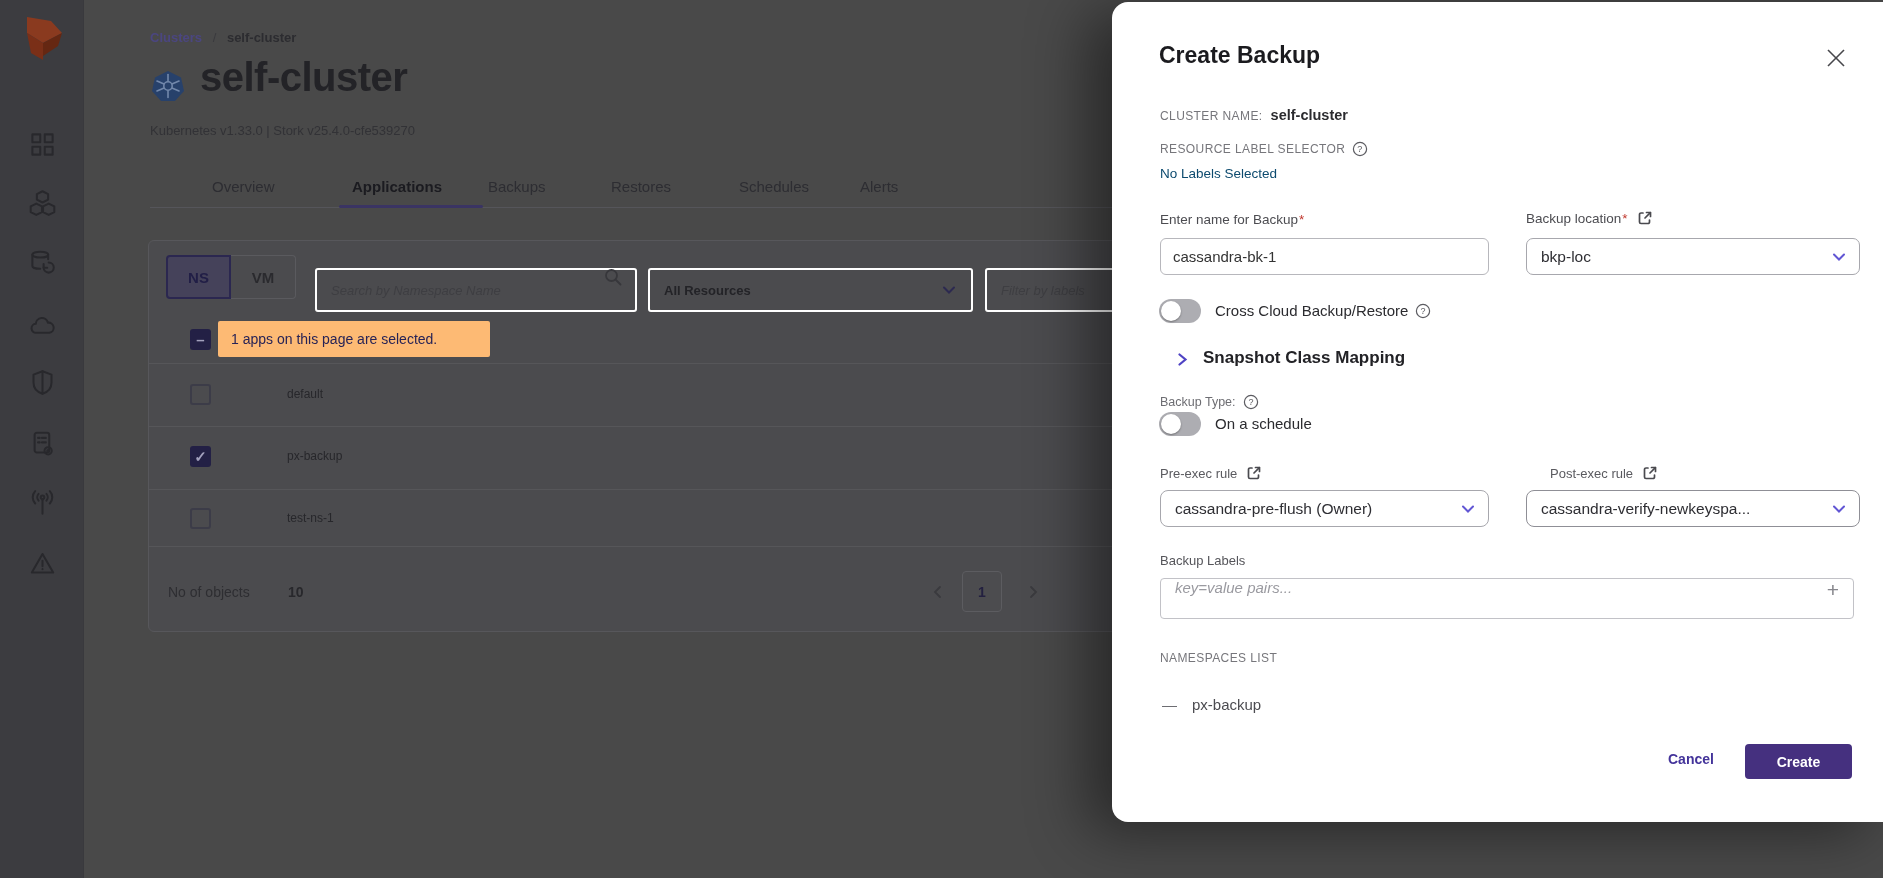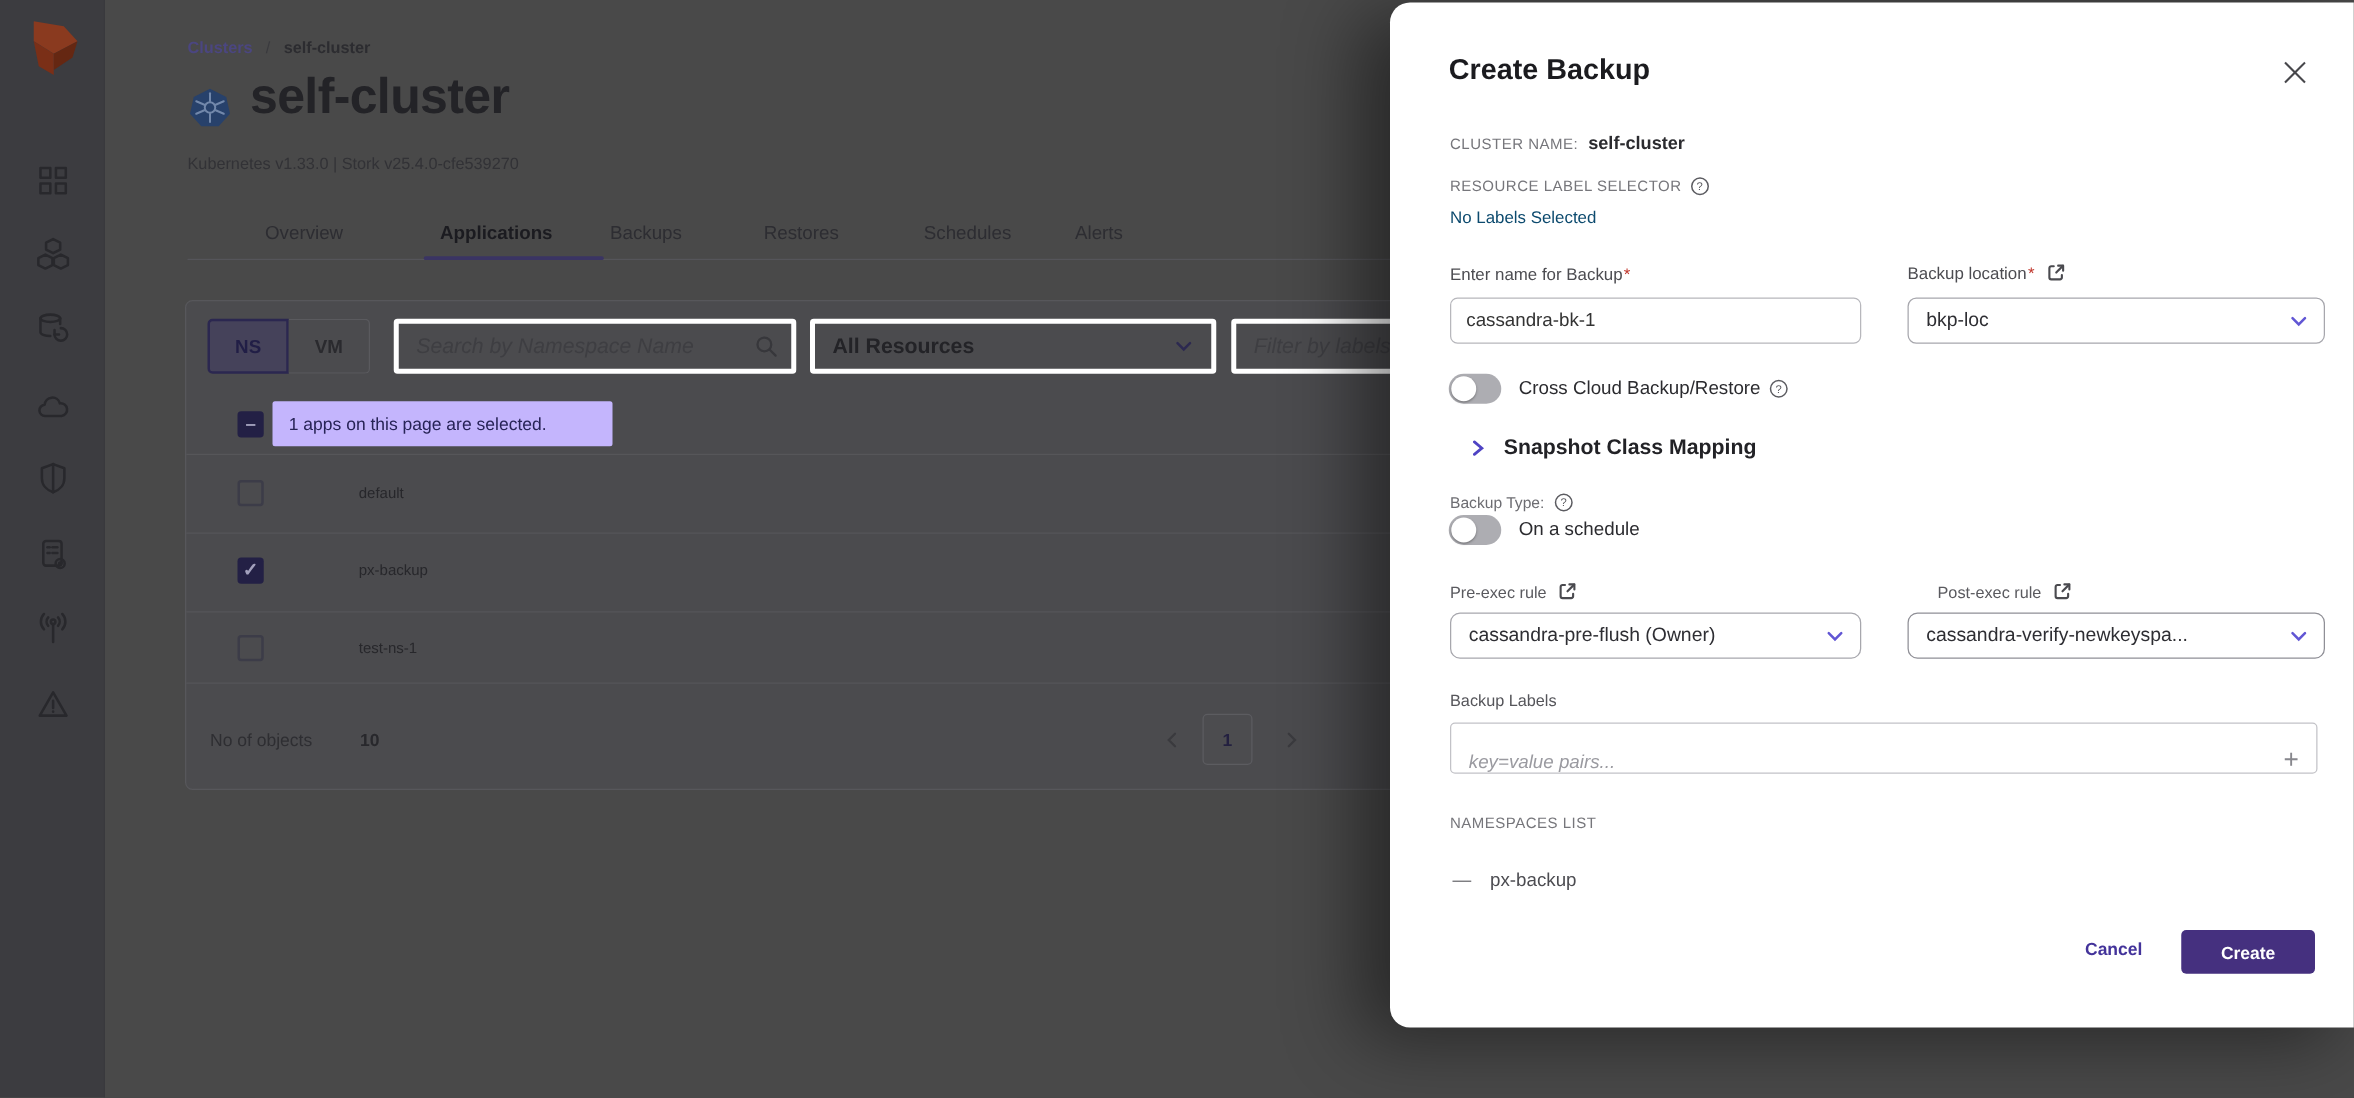--- a/index.html
+++ b/index.html
@@ -40,39 +40,39 @@
     background:#4b4b4e; border:1px solid #57575b; border-radius:6px; z-index:1; }
 
   .seg-group { position:absolute; left:166px; top:255px; height:44px; display:flex; z-index:2; }
   .seg { width:65px; height:44px; display:flex; align-items:center; justify-content:center;
     font-size:15px; cursor:pointer; }
   .seg.ns { background:#45425a; border:2px solid #2b2750; border-radius:4px 0 0 4px;
     color:#211e46; font-weight:700; }
   .seg.vm { background:#4b4b4e; border:1px solid #5a5a5e; border-left:none;
     border-radius:0 4px 4px 0; color:#2a2a2e; font-weight:600; }
 
-  .dim-input { background:#4b4b4e; border:4px solid #ffffff; border-radius:3px;
-    height:44px; font-size:17px; color:#2a2a2e; z-index:2; }
+  .dim-input { background:#4b4b4e; border:2px solid #ffffff; border-radius:3px;
+    height:44px; font-size:13px; color:#2a2a2e; z-index:2;margin-top:13px; }
   .dim-input::placeholder { color:#3e3e42; font-style:italic; opacity:1; }
   #ns-search { position:absolute; left:315px; top:255px; width:322px; padding:0 40px 0 14px;
     font-family:"Liberation Sans", sans-serif; }
   .search-ico { position:absolute; left:603px; top:267px; width:20px; height:20px; z-index:3; color:#37373b; }
   .dim-select { position:absolute; left:648px; top:255px; width:325px; display:flex;
     align-items:center; padding:0 14px; justify-content:space-between; cursor:pointer; }
   .dim-select .val { color:#232327; font-weight:600; }
   #labels-filter { position:absolute; left:985px; top:255px; width:300px; padding:0 14px;
     font-family:"Liberation Sans", sans-serif; }
 
   .checkbox { position:absolute; width:21px; height:21px; border-radius:3px; z-index:2; cursor:pointer; }
   .checkbox.empty { border:2px solid #3c3c48; background:transparent; }
   .checkbox.filled { background:#232045; display:flex; align-items:center; justify-content:center;
     color:#a3a1bd; font-size:15px; font-weight:700; line-height:1; }
 
   .sel-banner { position:absolute; left:218px; top:321px; width:272px; height:36px;
-    background:#c4b5fd; display:flex; align-items:center; padding-left:13px;
+    background:#fdba74; display:flex; align-items:center; padding-left:13px;
     font-size:14px; color:#272356; z-index:2; border-radius:2px; }
 
   .row-label { position:absolute; left:239px; font-size:12px; color:#27272b; z-index:2;margin-left:48px; }
   .divider { position:absolute; left:149px; width:1258px; height:1px; background:#565659; z-index:2; }
 
   .foot-text { position:absolute; font-size:14px; color:#2e2e32; z-index:2; }
   .pg-arrow { position:absolute; width:16px; height:16px; z-index:2; color:#3a3a3e; cursor:pointer; }
   .pg-box { position:absolute; left:962px; top:571px; width:40px; height:41px;
     background:#4c4c4f; border:1px solid #5c5c60; border-radius:4px; display:flex;
     align-items:center; justify-content:center; font-size:14px; font-weight:700;
@@ -115,21 +115,21 @@
   .ext-ico { width:16px; height:16px; flex:none; color:#4a4a4f; }
   .ext-ico svg { width:100%; height:100%; stroke:currentColor; fill:none; stroke-width:1.7;
     stroke-linecap:round; stroke-linejoin:round; }
 
   .snap-row { left:64px; top:346px; display:flex; align-items:center; gap:14px; cursor:pointer; }
   .snap-chev { width:13px; height:13px; color:#4f43c4; }
   .snap-chev svg { width:100%; height:100%; stroke:currentColor; fill:none; stroke-width:2.2; stroke-linecap:round; }
   .snap-txt { font-size:17px; color:#222226; font-weight:600; }
 
   .labels-input-wrap { position:absolute; left:48px; top:576px; width:694px; height:41px;
-    border:1px solid #c2c2c7; border-radius:4px; display:flex; align-items:flex-end;
+    border:1px solid #c2c2c7; border-radius:4px; display:flex; align-items:flex-start;
     justify-content:space-between; padding:0 14px; }
   .labels-input-wrap input { border:none; outline:none; flex:1; font-size:15px;
     font-family:"Liberation Sans", sans-serif; color:#333; background:transparent; }
   .labels-input-wrap input::placeholder { color:#9a9aa0; font-style:italic; opacity:1; }
   .plus { font-size:21px; color:#87878d; font-weight:400; cursor:pointer; line-height:1; }
 
   .ns-item { left:50px; top:694px; display:flex; align-items:center; gap:15px; }
   .ns-dash { font-size:15px; color:#6d6d72; }
   .ns-name { font-size:15px; color:#4c4c51; }
 

